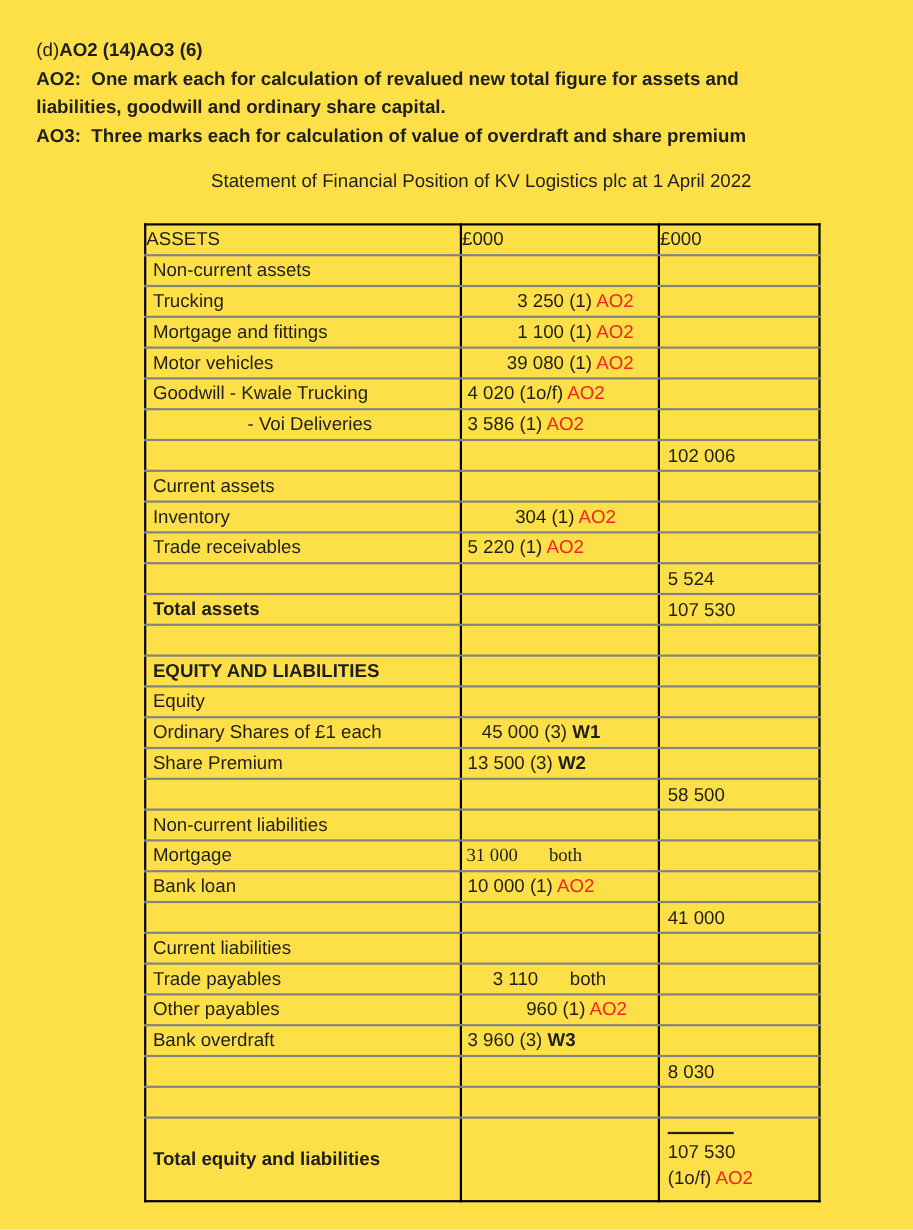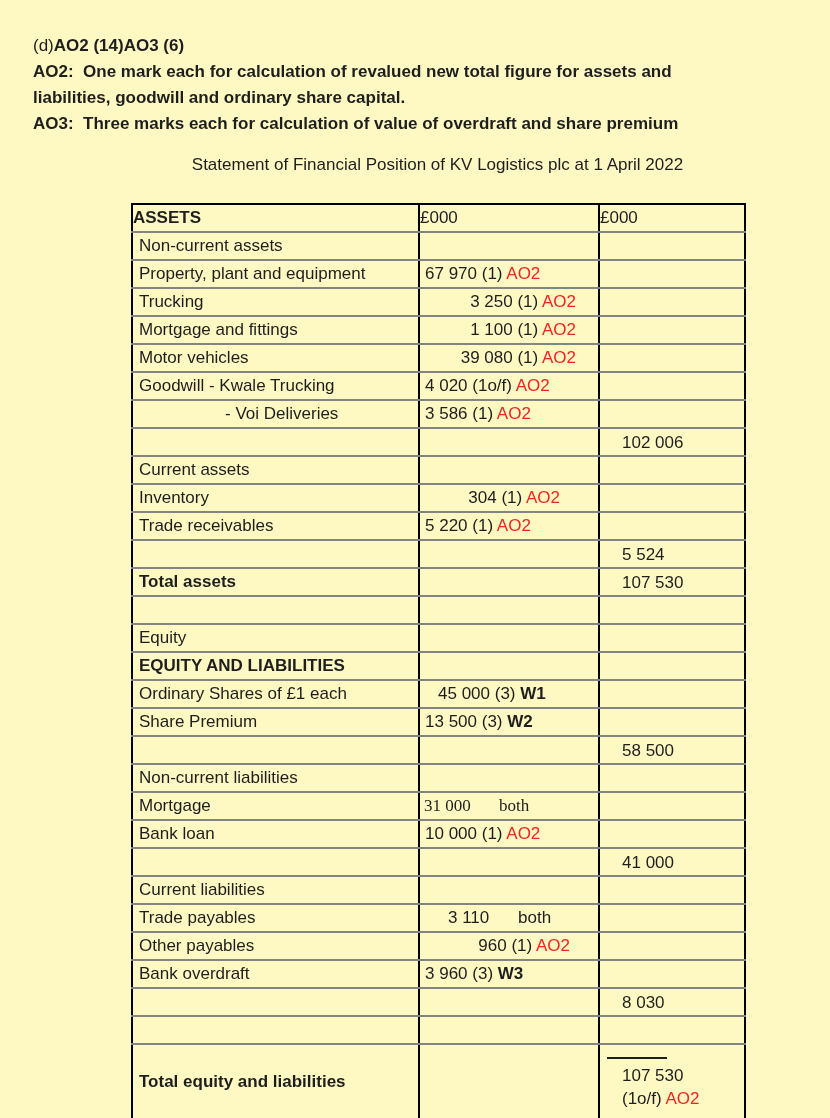--- a/index.html
+++ b/index.html
@@ -1,16 +1,16 @@
 <!DOCTYPE html>
 <html><head>
 <meta charset="utf-8">
 <style>
   html,body{margin:0;padding:0;background:#ffffff;}
-  .page{position:relative;width:830px;height:1118px;background:#fef9c3;
+  .page{position:relative;width:830px;height:1118px;background:#fde047;
         font-family:"Liberation Sans","DejaVu Sans",sans-serif;color:#1e1e1e;overflow:hidden;}
   
   .hdr{position:absolute;left:33px;top:33px;font-size:17px;line-height:26px;}
   .hdr .note-line{white-space:pre;font-weight:700;}
   .part-line{white-space:pre;}
   .part-line .b{font-weight:700;}
   
   .stitle{position:absolute;left:131px;top:153px;width:613px;text-align:center;
           font-size:17px;line-height:24px;}
   
@@ -21,29 +21,29 @@
   .sofp td:first-child{border-left:2px solid #000;}
   .sofp tr.hrow td{border-top:2px solid #000;}
   .sofp tr:last-child td{border-bottom:2px solid #000;}
   .sofp tr.tall td{height:74px;}
   .c-label{padding-left:6px !important;}
   .c-label.indent{padding-left:92px !important;}
   .lbl.bold{font-weight:700;}
   .lbl.underline,.u{text-decoration-thickness:2px;
       text-underline-offset:4px;text-decoration-color:#3f3f3f;}
   .head-center{}
-  .head-assets{font-weight:700;padding-left:6px;}
+  .head-assets{font-weight:400;padding-left:6px;}
   .vline{white-space:pre;}
   .vline.left{text-align:left;padding-left:5px;}
   .vline.right{text-align:right;padding-right:22px;}
   .tag-red{color:#f22323;}
   .tag-bold{font-weight:700;}
   .tag-plain{}
   .gap{margin-left:24px;}
-  .c-tot .tline{padding-left:22px;line-height:23px;white-space:pre;border-radius:11px;}
+  .c-tot .tline{padding-left:7px;line-height:23px;white-space:pre;border-radius:11px;}
   .rule{width:60px;border-top:2px solid #1e1e1e;margin:3px 0 5px 7px;}
 </style>
 </head>
 <body>
 
 <div class="page">
 
   <div class="hdr">
     <div class="part-line"><span>(d)</span><span class="b">AO2 (14)AO3 (6)</span></div>
     <div>
@@ -66,27 +66,20 @@
         <td class="head-assets">ASSETS</td>
         <td class="head-center">£000</td>
         <td class="head-center">£000</td>
       </tr>
     <tr>
           <td class="c-label"><span class="lbl underline">Non-current assets</span></td>
           <td></td>
           <td class="c-tot"></td>
         </tr>
         <tr>
-          <td class="c-label"><span class="lbl ">Property, plant and equipment</span></td>
-          <td>
-            <div class="vline left"><span>67 970</span> (1) <span class="tag-red">AO2</span></div>
-          </td>
-          <td class="c-tot"></td>
-        </tr>
-        <tr>
           <td class="c-label"><span class="lbl ">Trucking</span></td>
           <td>
             <div class="vline right"><span>3 250</span> (1) <span class="tag-red">AO2</span></div>
           </td>
           <td class="c-tot"></td>
         </tr>
         <tr>
           <td class="c-label"><span class="lbl ">Mortgage and fittings</span></td>
           <td>
             <div class="vline right"><span>1 100</span> (1) <span class="tag-red">AO2</span></div>
@@ -153,26 +146,26 @@
           <td class="c-tot">
             <div class="tline"><span class="u">107 530</span></div>
           </td>
         </tr>
         <tr>
           <td class="c-label"></td>
           <td></td>
           <td class="c-tot"></td>
         </tr>
         <tr>
+          <td class="c-label"><span class="lbl bold">EQUITY AND LIABILITIES</span></td>
+          <td></td>
+          <td class="c-tot"></td>
+        </tr>
+        <tr>
           <td class="c-label"><span class="lbl ">Equity</span></td>
-          <td></td>
-          <td class="c-tot"></td>
-        </tr>
-        <tr>
-          <td class="c-label"><span class="lbl bold">EQUITY AND LIABILITIES</span></td>
           <td></td>
           <td class="c-tot"></td>
         </tr>
         <tr>
           <td class="c-label"><span class="lbl ">Ordinary Shares of £1 each</span></td>
           <td>
             <div class="vline left" style="padding-left: 18px;"><span>45 000</span> (3) <span class="tag-bold">W1</span></div>
           </td>
           <td class="c-tot"></td>
         </tr>

